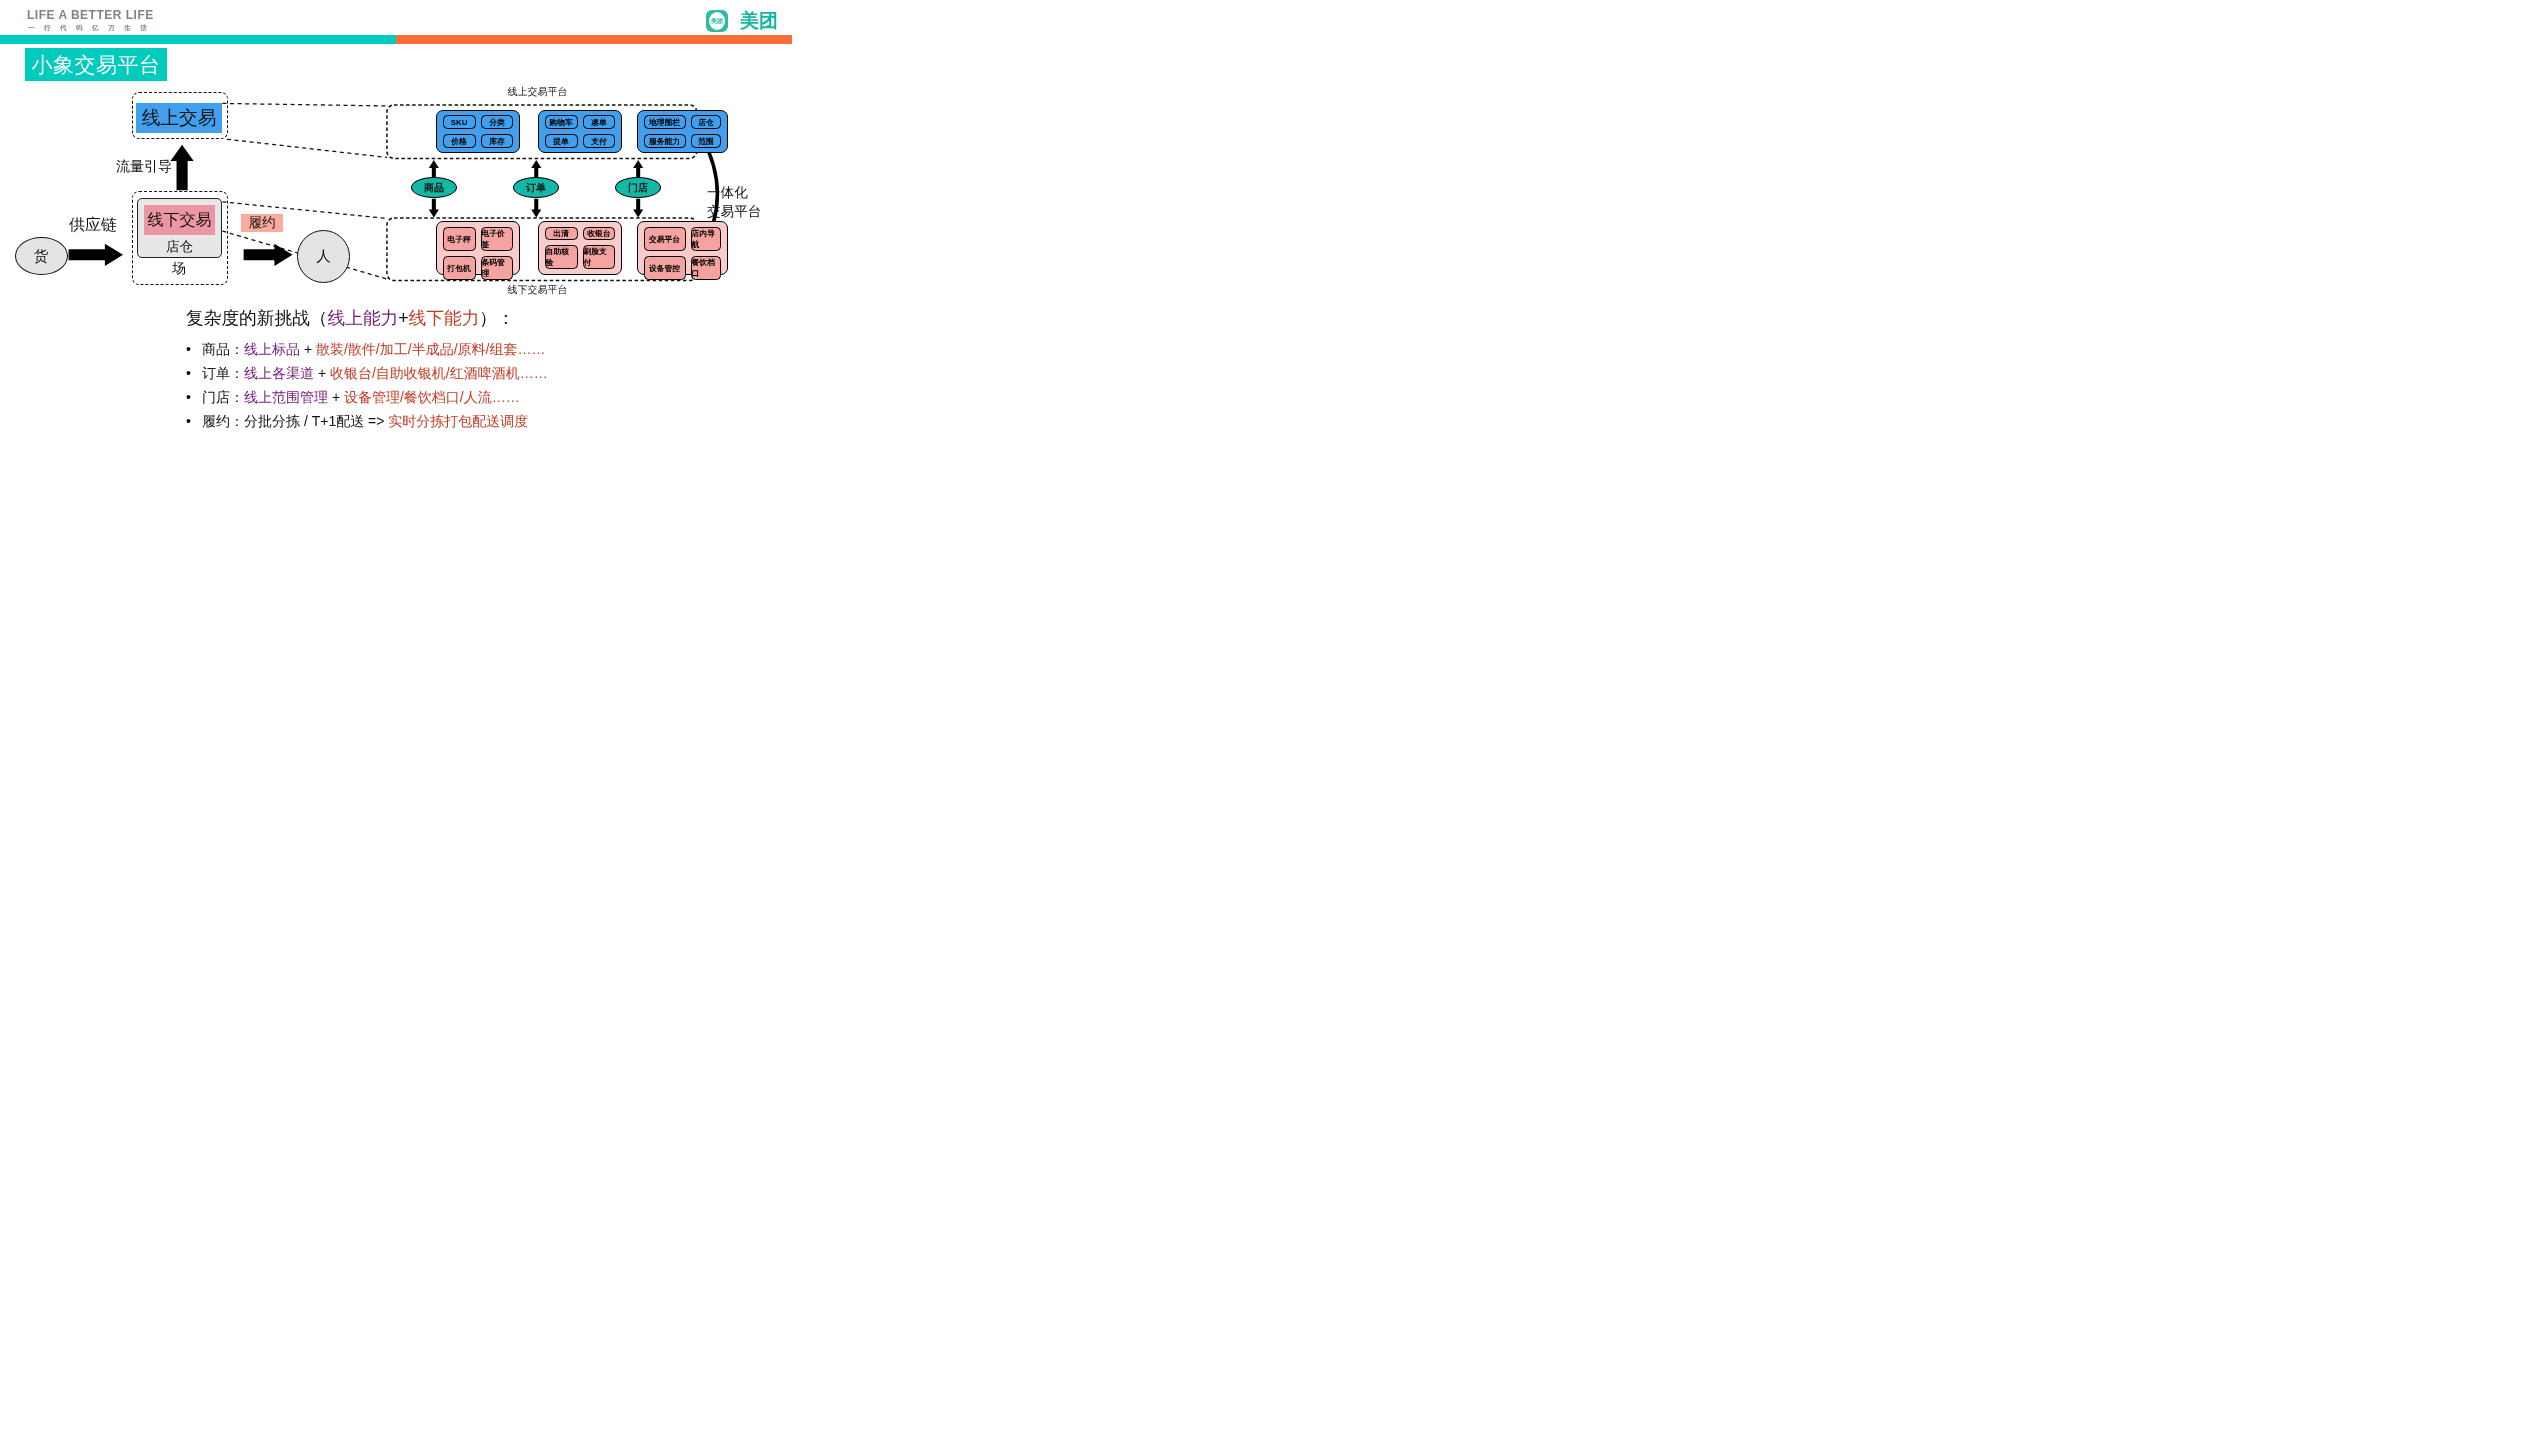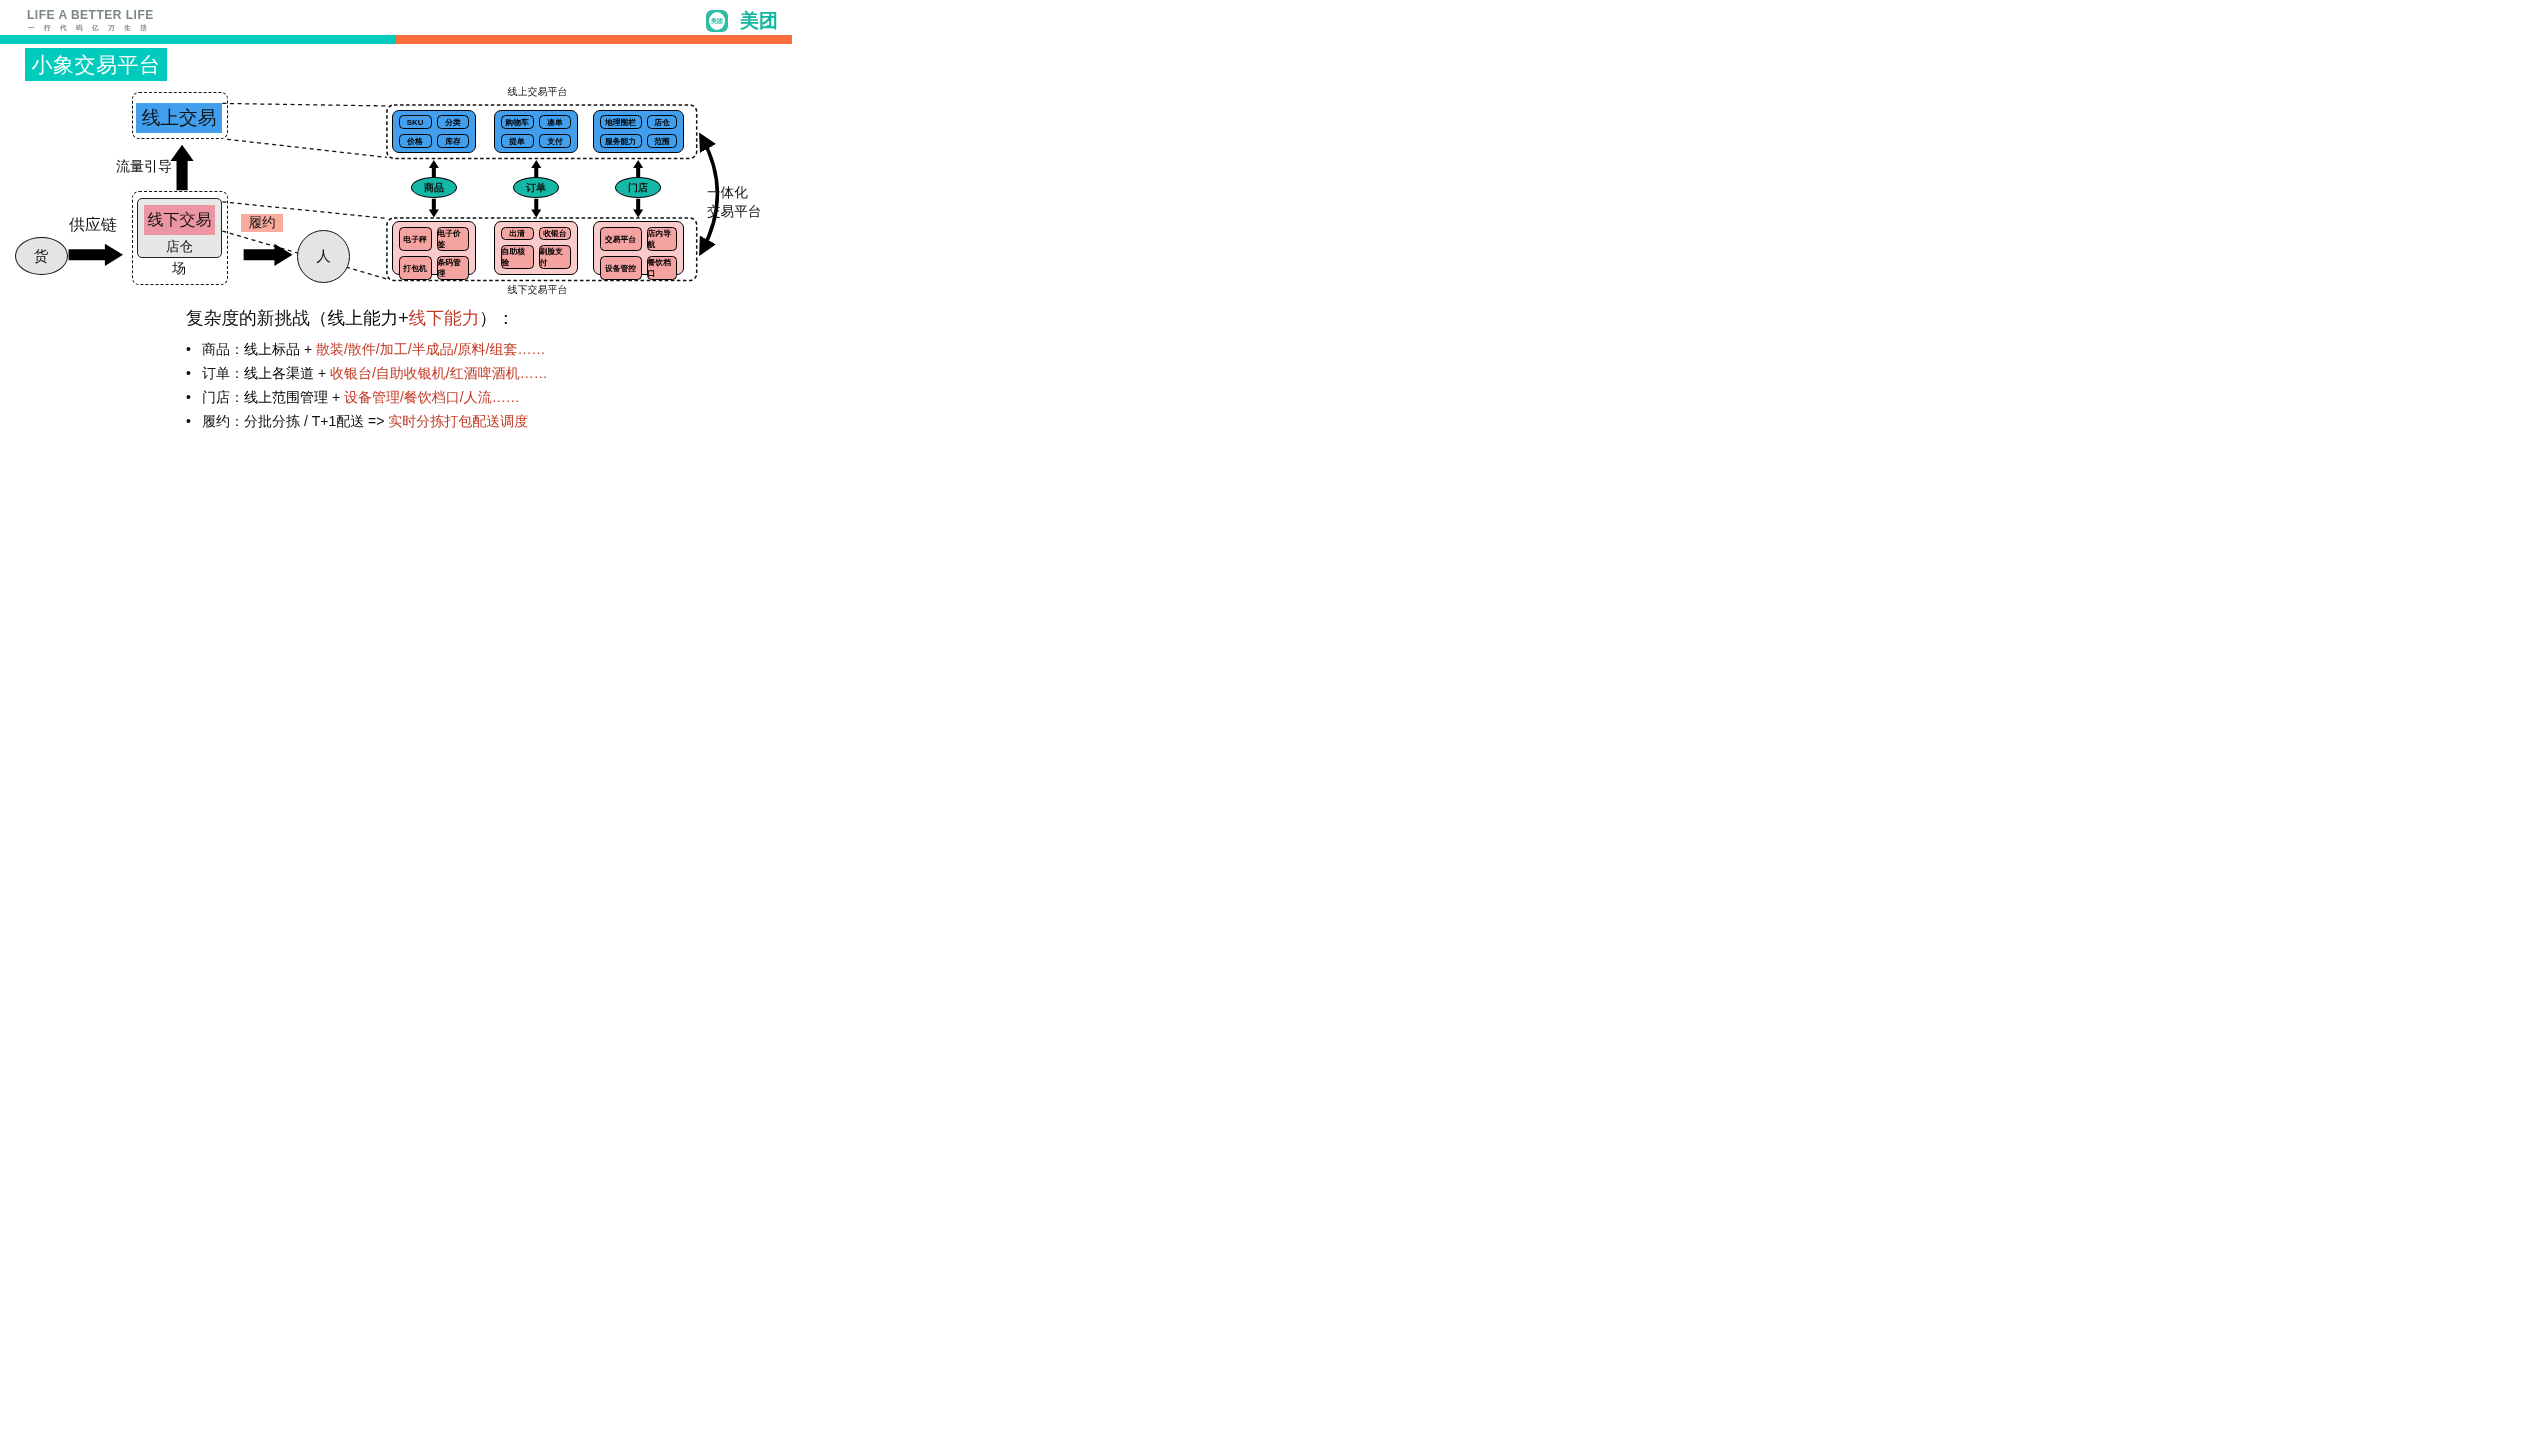--- a/index.html
+++ b/index.html
@@ -34,39 +34,39 @@
   .store-line{height:23px;font-size:13.6px;}
   .venue-label{left:132px;top:260px;width:94px;height:17px;font-size:14px;}
   .goods{left:14.6px;top:237px;width:53px;height:38px;border-radius:50%;background:#E4E4E4;border:1.5px solid #111;box-sizing:border-box;font-size:14.6px;}
   .people{left:297px;top:230px;width:53px;height:53px;border-radius:50%;background:#E4E4E4;border:1.5px solid #111;box-sizing:border-box;font-size:14.6px;}
   .supply-label{left:65px;top:217px;width:56px;height:16px;font-size:16px;}
   .fulfill-label{left:241px;top:214px;width:42px;height:18px;background:#FBAB9D;font-size:13.6px;}
 
   
   .plat-label{width:111px;height:12px;font-size:10px;}
   .group{position:absolute;display:grid;grid-template-columns:1fr 1fr;gap:5px 5px;
-         box-sizing:border-box;border:1.5px solid #000;border-radius:7px;}
+         box-sizing:border-box;border:1.5px solid #000;border-radius:7px;margin-left:44px;}
   .group.blue{background:#429FED;top:110px;height:43px;padding:4px 5.6px;}
   .group.pink{background:#F9CBCA;top:221px;height:54px;padding:5px 5.6px;}
   .tag{border:1.3px solid #000;border-radius:4.5px;display:flex;align-items:center;justify-content:center;
        font-size:7.8px;font-weight:600;color:#000;}
   .tag.blue{background:#429FED;}
   .tag.pink{background:#F5A3A0;}
   .g1{left:392px;width:84px;}
   .g2{left:494px;width:84px;}
   .g3{left:593px;width:91px;grid-template-columns:1.25fr 0.92fr;}
   .entity{top:177px;width:46px;height:21px;border-radius:50%;background:#14b8a6;border:1.3px solid #000;
           box-sizing:border-box;font-size:10px;font-weight:600;}
   .integration{left:707px;top:184px;width:82px;font-size:13.6px;line-height:18.7px;}
 
   
   .heading{left:186px;top:306px;font-size:17.7px;font-weight:400;white-space:nowrap;}
   .bullets{left:186px;top:337px;font-size:14px;line-height:24px;white-space:nowrap;}
   .bullet-line .dot{display:inline-block;width:16px;}
-  .t-blue{color:#000000;}
+  .t-blue{color:#701a75;}
   .t-red{color:#C23A24;}
   svg.overlay{position:absolute;left:0;top:0;pointer-events:none;}
 </style>
 </head>
 <body>
 
 <div class="slide">
 
   <div class="abs logo-title">LIFE A BETTER LIFE</div>
   <div class="abs logo-sub">一 行 代 码  亿 万 生 活</div>

